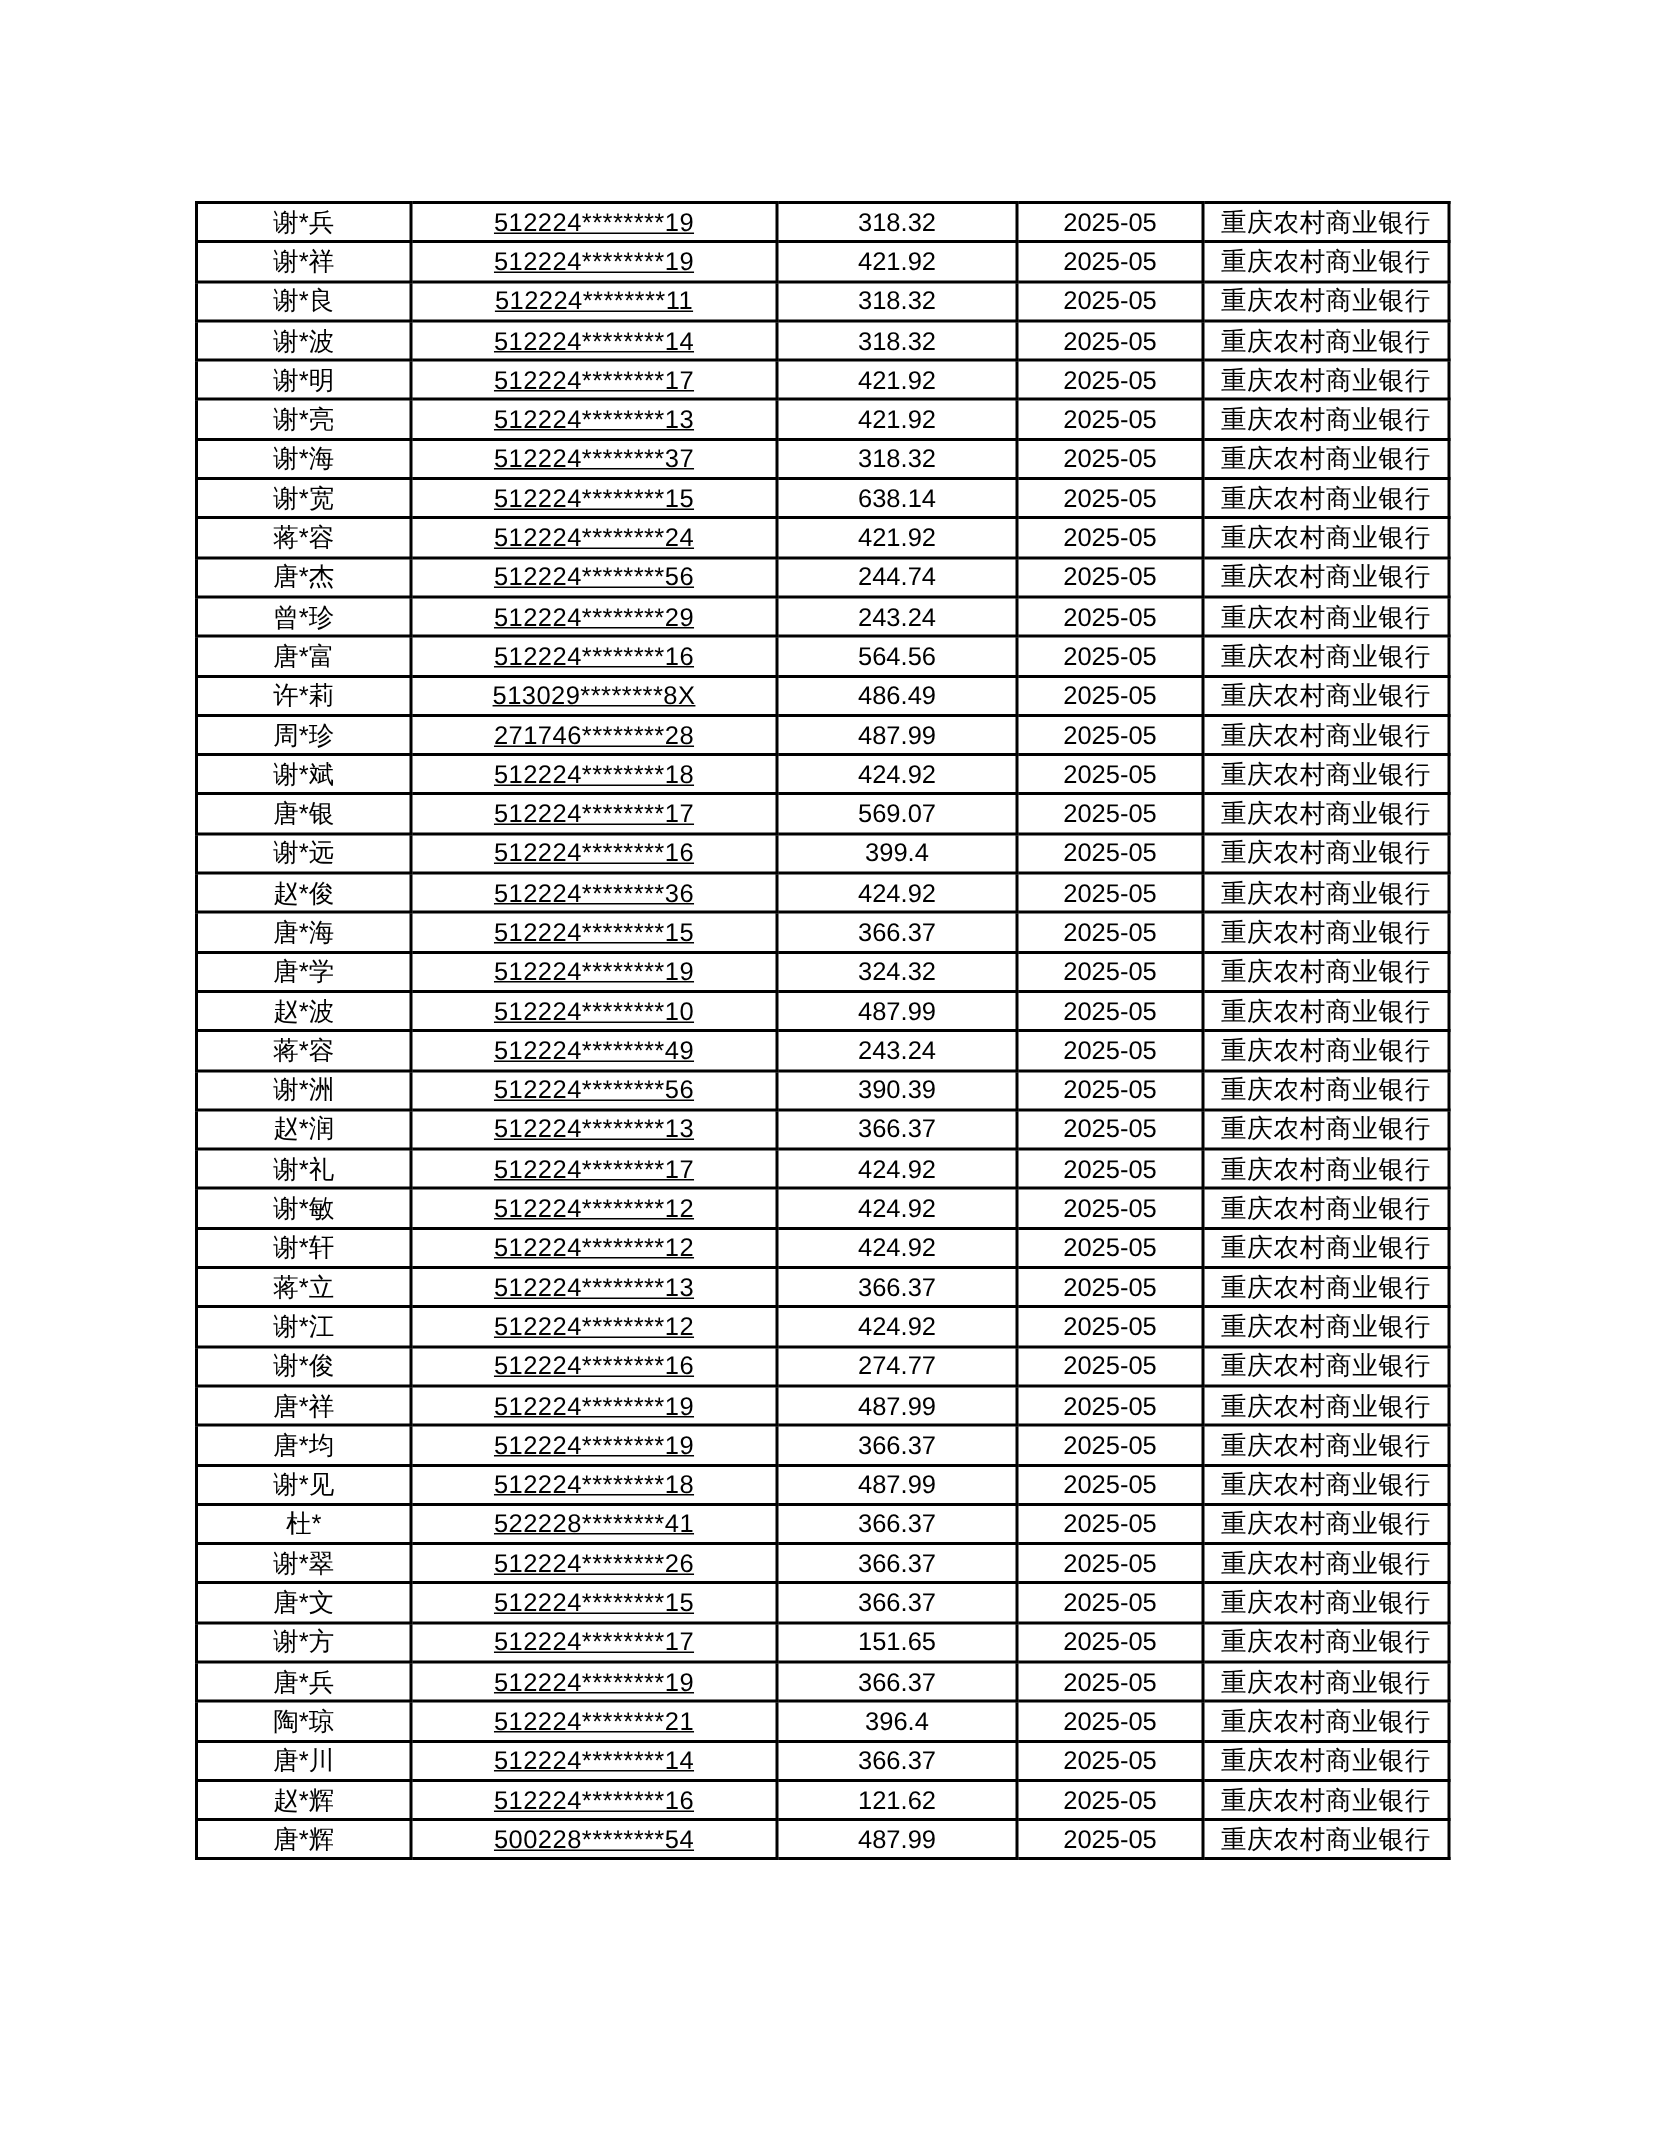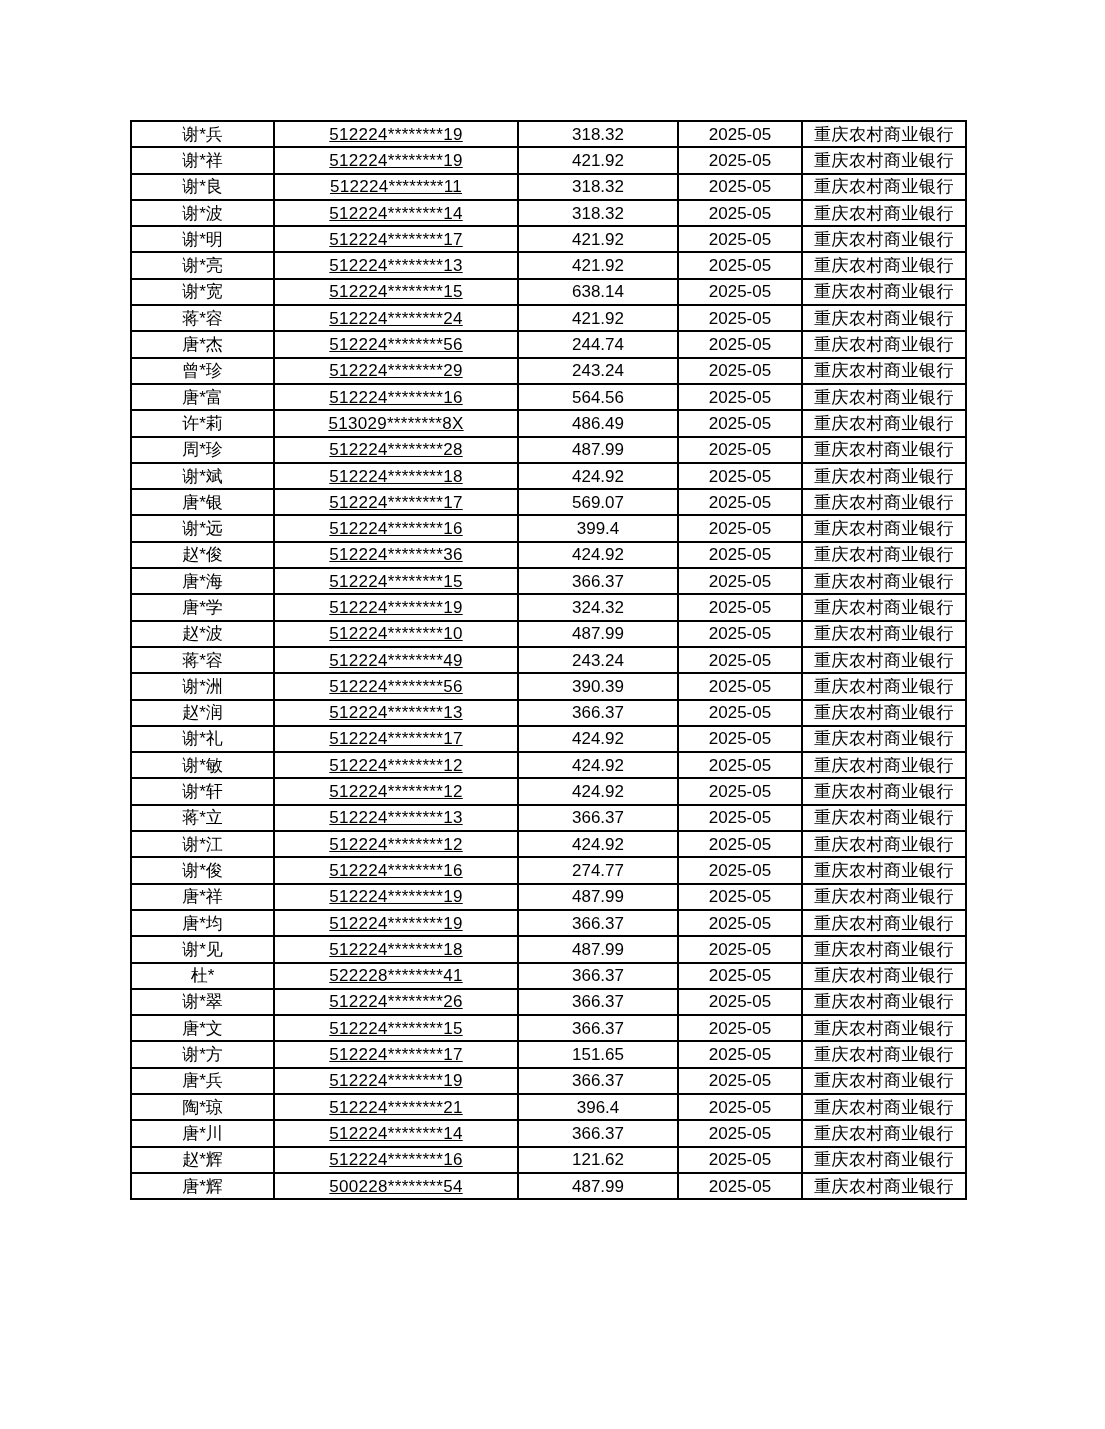--- a/index.html
+++ b/index.html
@@ -15,21 +15,21 @@
     color: #000000;
   }
   .page {
     position: absolute;
     inset: 0;
     background: #ffffff;
   }
   table.payment-table {
     position: absolute;
     left: 130px;
-    top: 120px;
+    top: 134px;
     width: 835px;
     border-collapse: collapse;
     table-layout: fixed;
     border-radius: 17px;
   }
   table.payment-table td {
     border: 2px solid #000000;
     height: 24.3px;
     padding: 0 2px;
     text-align: center;
@@ -93,20 +93,27 @@
           <td class="cell-bank">重庆农村商业银行</td>
         </tr>
         <tr>
           <td class="cell-name">谢*亮</td>
           <td class="cell-id-number">512224********13</td>
           <td class="cell-amount">421.92</td>
           <td class="cell-month">2025-05</td>
           <td class="cell-bank">重庆农村商业银行</td>
         </tr>
         <tr>
+          <td class="cell-name">谢*海</td>
+          <td class="cell-id-number">512224********37</td>
+          <td class="cell-amount">318.32</td>
+          <td class="cell-month">2025-05</td>
+          <td class="cell-bank">重庆农村商业银行</td>
+        </tr>
+        <tr>
           <td class="cell-name">谢*宽</td>
           <td class="cell-id-number">512224********15</td>
           <td class="cell-amount">638.14</td>
           <td class="cell-month">2025-05</td>
           <td class="cell-bank">重庆农村商业银行</td>
         </tr>
         <tr>
           <td class="cell-name">蒋*容</td>
           <td class="cell-id-number">512224********24</td>
           <td class="cell-amount">421.92</td>
@@ -136,21 +143,21 @@
         </tr>
         <tr>
           <td class="cell-name">许*莉</td>
           <td class="cell-id-number">513029********8X</td>
           <td class="cell-amount">486.49</td>
           <td class="cell-month">2025-05</td>
           <td class="cell-bank">重庆农村商业银行</td>
         </tr>
         <tr>
           <td class="cell-name">周*珍</td>
-          <td class="cell-id-number">512224********28</td>
+          <td class="cell-id-number">271746********28</td>
           <td class="cell-amount">487.99</td>
           <td class="cell-month">2025-05</td>
           <td class="cell-bank">重庆农村商业银行</td>
         </tr>
         <tr>
           <td class="cell-name">谢*斌</td>
           <td class="cell-id-number">512224********18</td>
           <td class="cell-amount">424.92</td>
           <td class="cell-month">2025-05</td>
           <td class="cell-bank">重庆农村商业银行</td>

